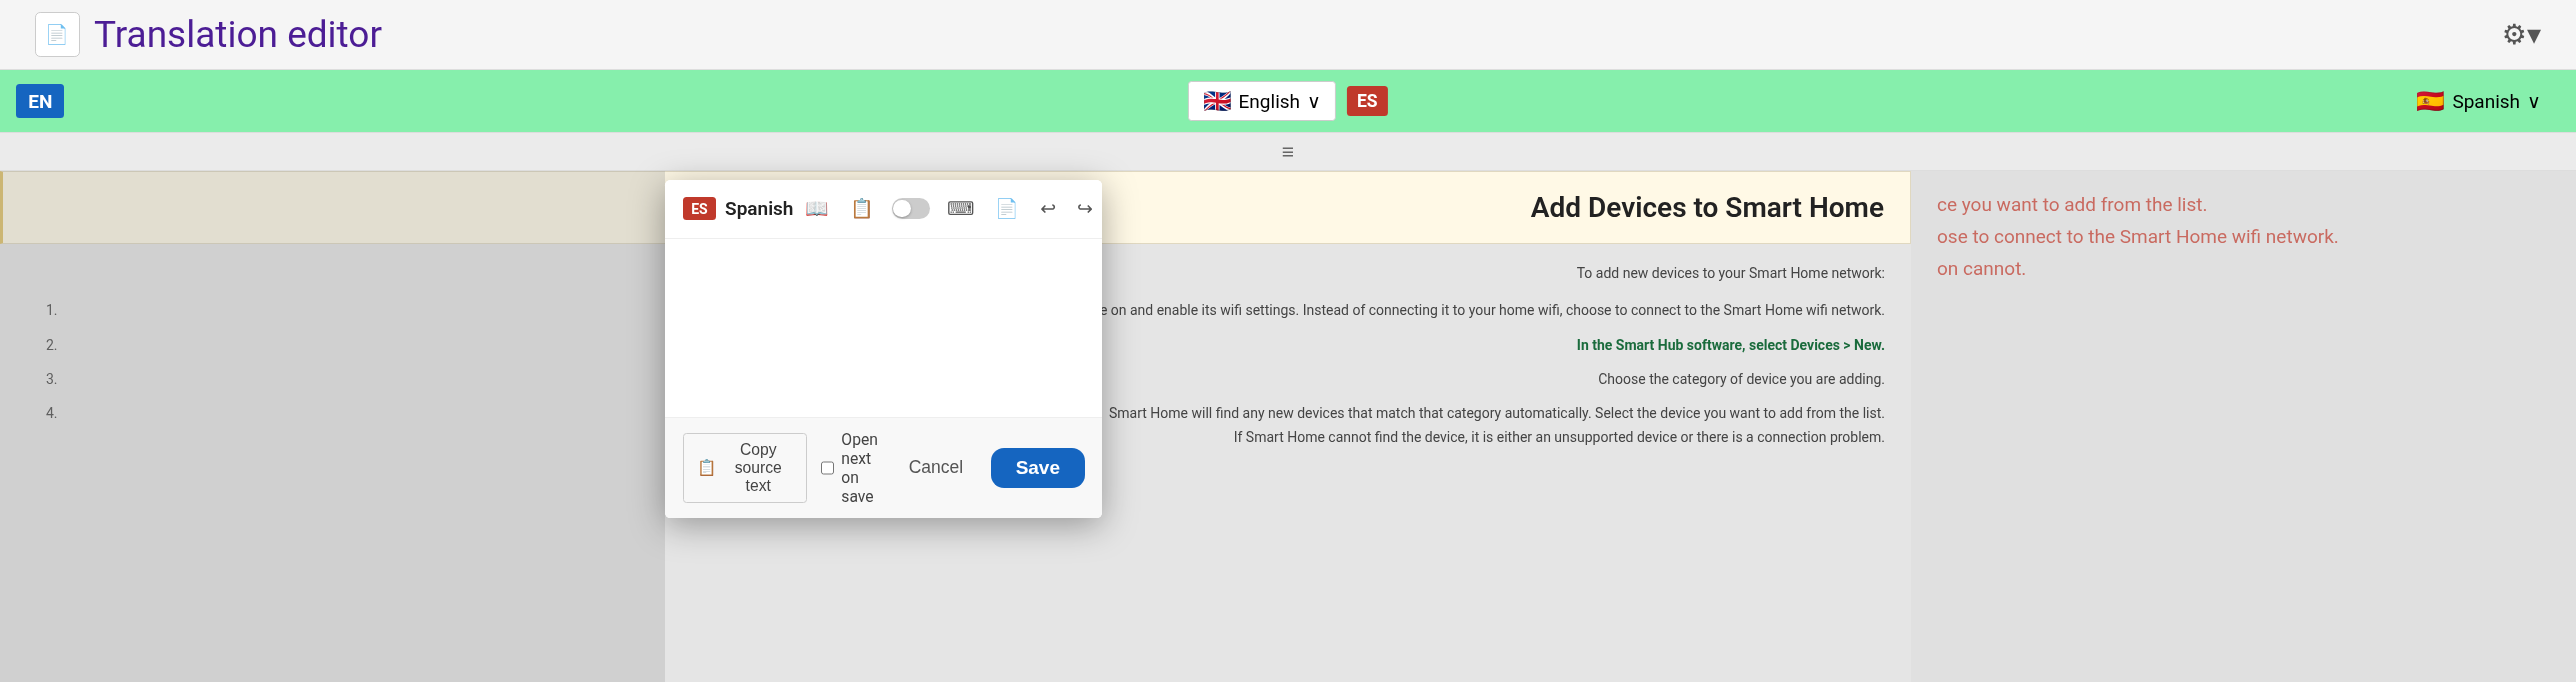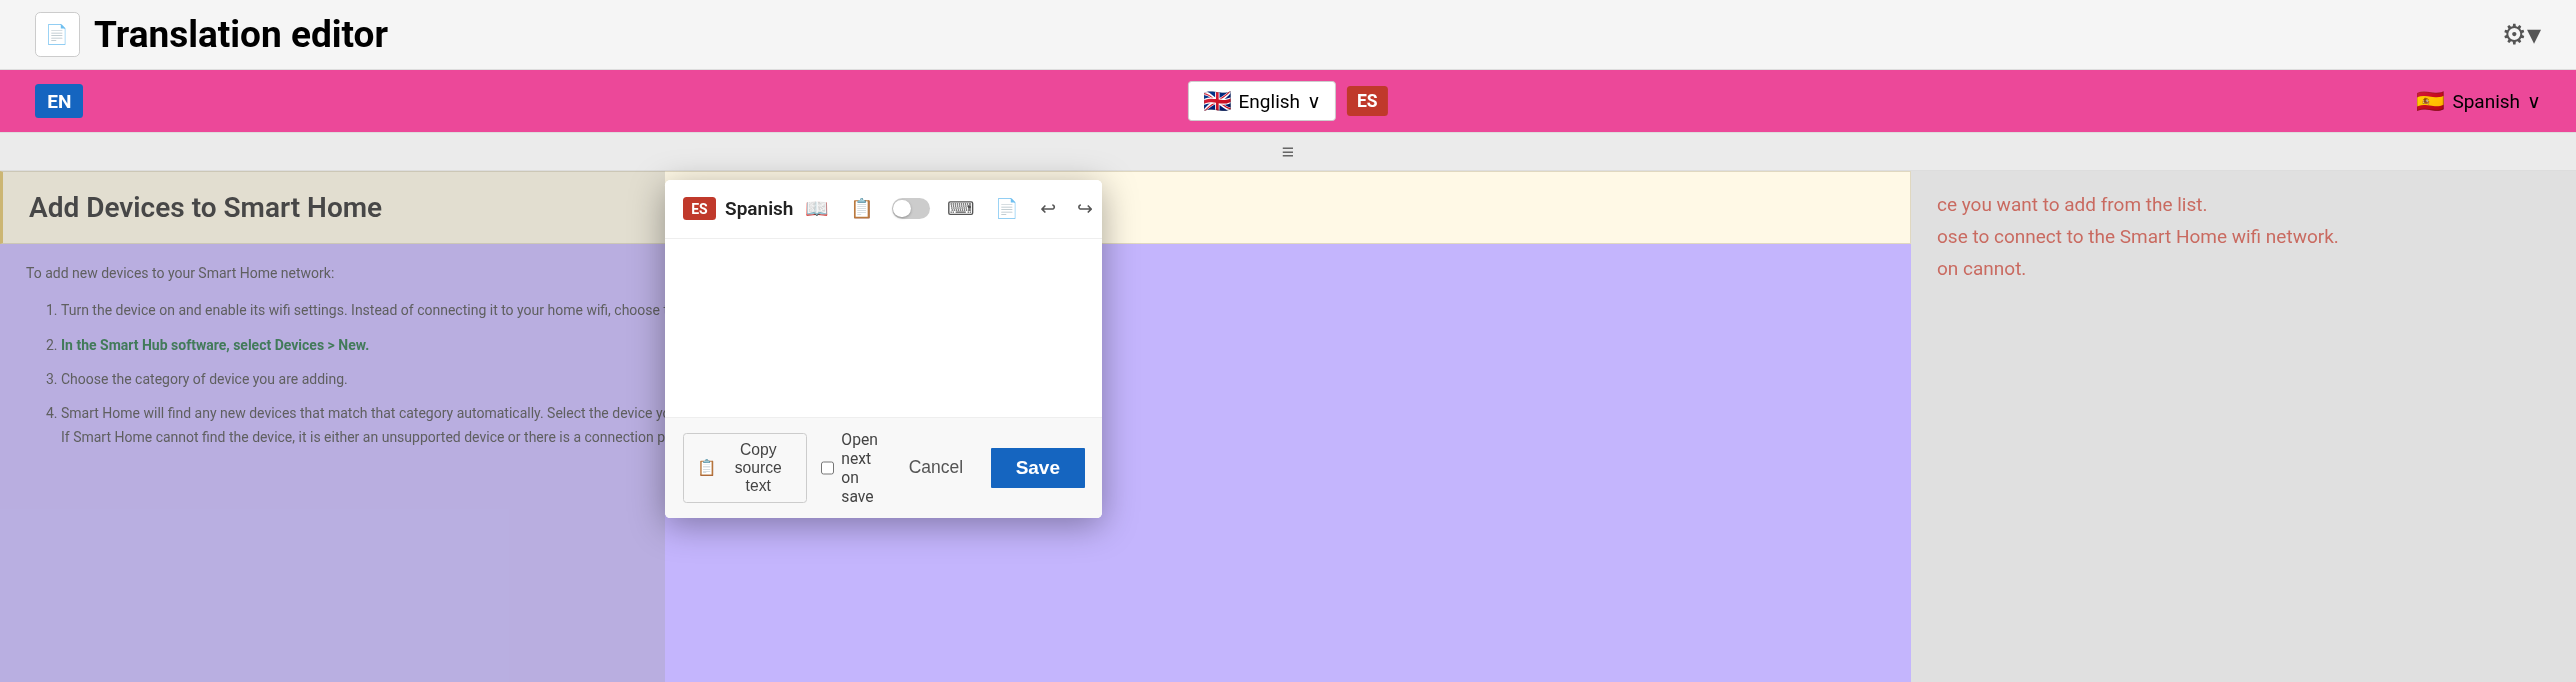--- a/index.html
+++ b/index.html
@@ -33,38 +33,38 @@
       background: #fff;
       border: 0.9px solid #ccc;
       border-radius: 5.2px;
       display: flex;
       align-items: center;
       justify-content: center;
       font-size: 19px;
     }
     .header-title {
       font-size: 37px;
-      font-weight: 700;
-      color: #000000;
+      font-weight: 400;
+      color: #4c1d95;
     }
     .header-gear {
       position: absolute;
       right: 35px;
       font-size: 28px;
       color: #555;
       cursor: pointer;
     }
 
     
     .lang-bar {
-      background: #ec4899;
+      background: #86efac;
       height: 63px;
       display: flex;
       align-items: center;
-      padding: 0 35px;
+      padding: 0 16px;
       border-bottom: 0.9px solid #ddd;
       position: relative;
     }
     .lang-badge-en {
       background: #1565c0;
       color: #fff;
       font-size: 19px;
       font-weight: 700;
       padding: 5.2px 12.2px;
       border-radius: 3.5px;
@@ -125,25 +125,26 @@
 
     
     .main-area {
       display: flex;
       height: calc(682px - 70px - 63px - 38px);
       position: relative;
     }
 
     
     .source-panel {
-      background: #c4b5fd;
+      background: #e5e5e5;
       flex: 1;
       padding: 0;
       overflow: hidden;
       position: relative;
+      text-align: right;
     }
 
     .source-title {
       background: #fff9e6;
       border: 0.9px solid #e0d8c0;
       padding: 19px 26px;
       font-size: 28px;
       font-weight: 600;
       color: #222;
       border-left: 3.5px solid #e0c060;
@@ -340,21 +341,21 @@
       font-size: 17.5px;
       color: #555;
       cursor: pointer;
       padding: 7px 14px;
     }
 
     .save-btn {
       background: #1565c0;
       color: #fff;
       border: none;
-      border-radius: 1px;
+      border-radius: 13px;
       padding: 8.7px 24.5px;
       font-size: 19px;
       font-weight: 600;
       cursor: pointer;
     }
 
     
     .dim-overlay {
       position: absolute;
       top: 0;

